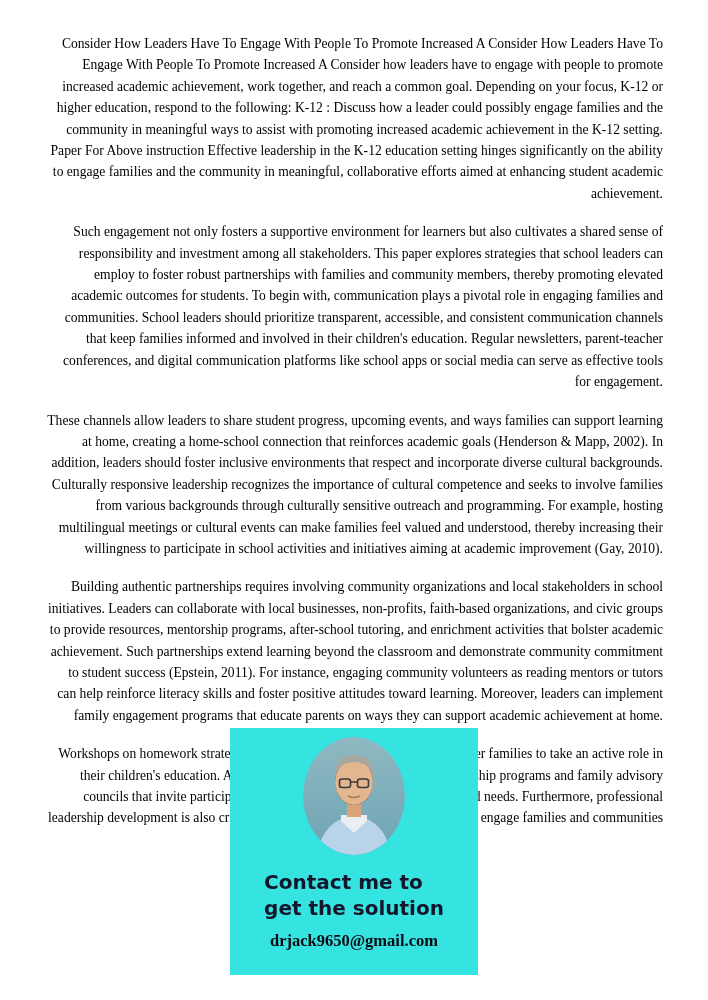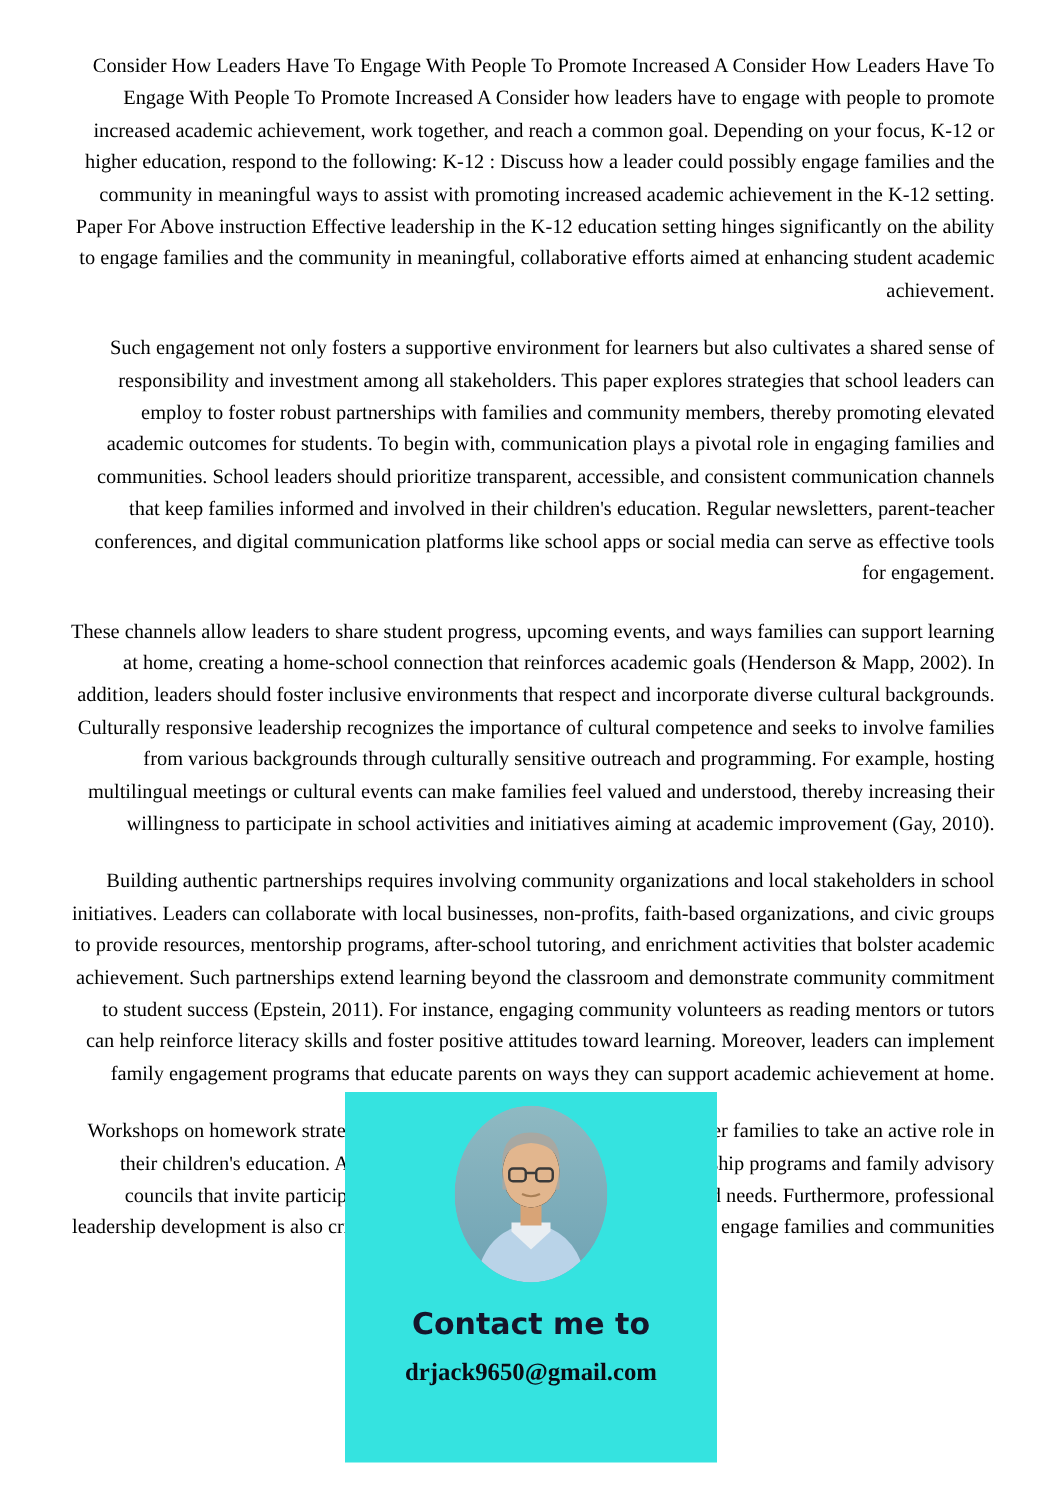--- a/index.html
+++ b/index.html
@@ -99,15 +99,16 @@
         <path d="M70 42 Q69 52 67 56 L70 56 Z" fill="#a8a8a2"></path>
         <rect x="36.5" y="42" width="11" height="8.5" rx="2.5" fill="none" stroke="#3a3a3a" stroke-width="1.6"></rect>
         <rect x="54.5" y="42" width="11" height="8.5" rx="2.5" fill="none" stroke="#3a3a3a" stroke-width="1.6"></rect>
         <line x1="47.5" y1="45" x2="54.5" y2="45" stroke="#3a3a3a" stroke-width="1.6"></line>
         <path d="M45 59 Q51 62 57 59" stroke="#a97f56" stroke-width="1.4" fill="none"></path>
       </g>
     </svg>
   </div>
   <div class="promo-heading">
     <span>Contact me to</span><br>
+    <span>get the solution</span>
   </div>
   <div class="promo-email">drjack9650@gmail.com</div>
 </div>
 
 </body></html>

